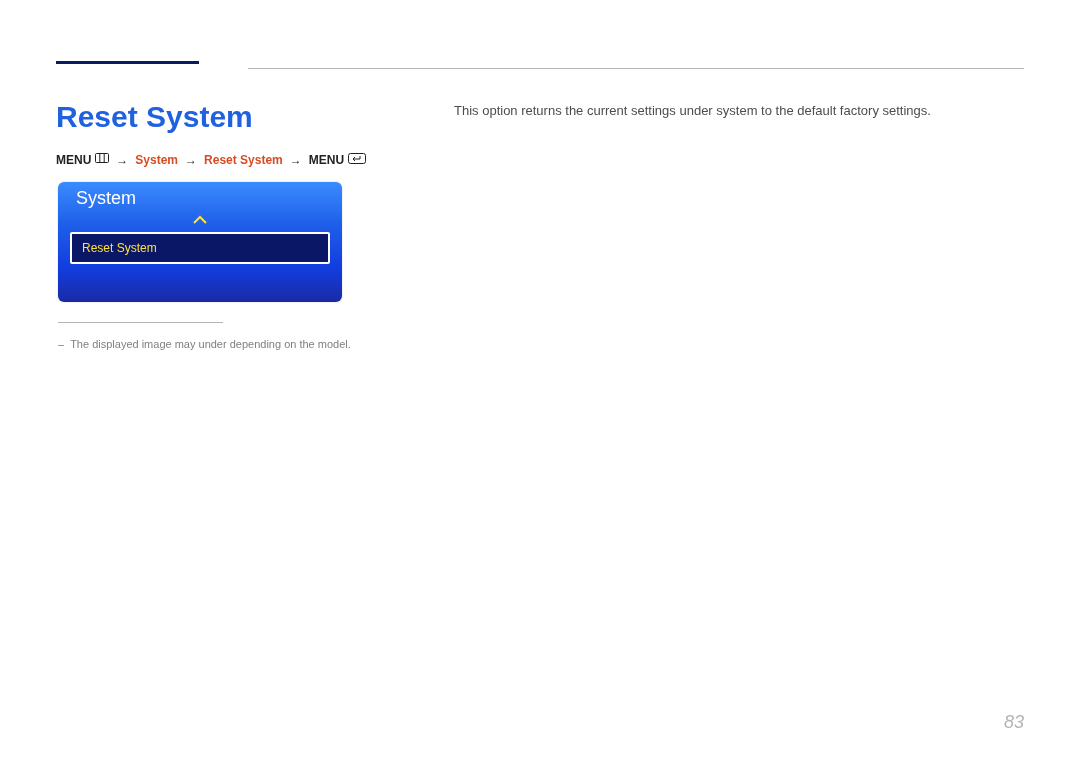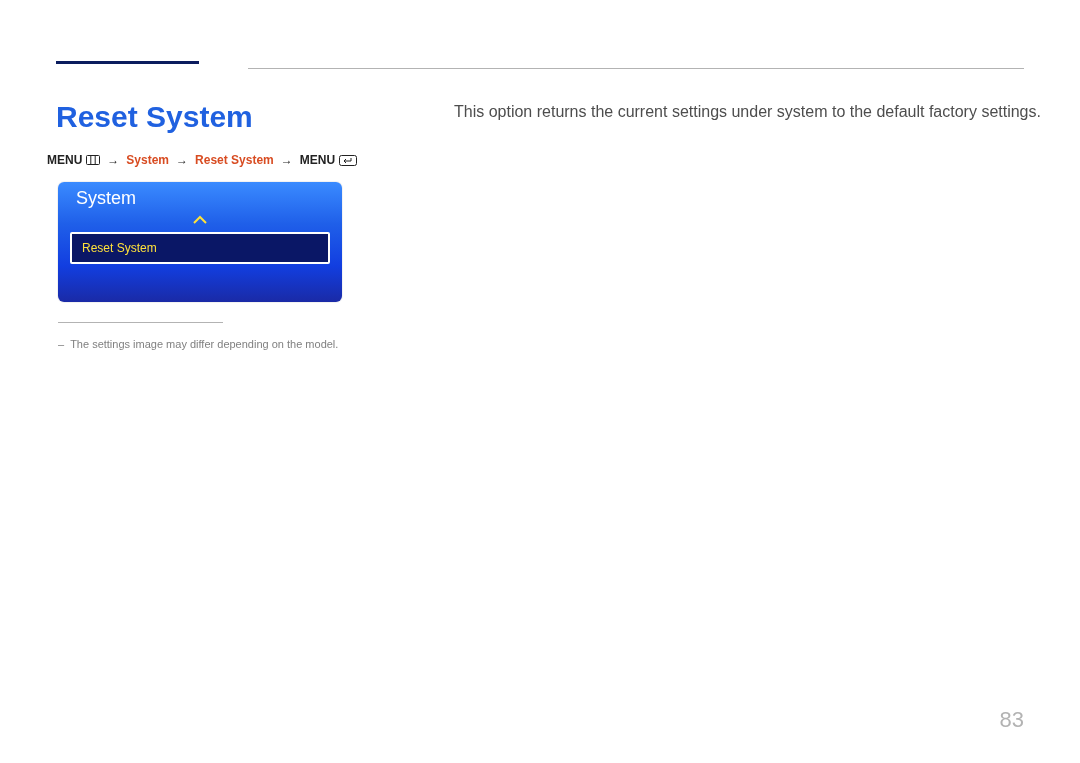--- a/index.html
+++ b/index.html
@@ -38,47 +38,46 @@
     left: 56px;
     top: 100px;
     font-size: 30px;
     font-weight: 600;
     color: #2061e0;
   }
 
   
   .path {
     position: absolute;
-    left: 47px;
+    left: 56px;
     top: 153px;
     font-size: 12px;
     font-weight: 700;
     color: #222;
     display: flex;
-    align-items: center;
     gap: 4px;
   }
   .path .arrow {
     font-weight: 400;
     padding: 0 3px;
   }
   .path .accent {
     color: #d84c22;
   }
   .path .icon-box {
     display: inline-flex;
     vertical-align: middle;
   }
 
   
   .description {
     position: absolute;
     left: 454px;
     top: 103px;
-    font-size: 16px;
+    font-size: 13px;
     color: #4d4d4d;
   }
 
   
   .panel {
     position: absolute;
     left: 58px;
     top: 182px;
     width: 284px;
     height: 120px;
@@ -128,22 +127,23 @@
     color: #808080;
     display: flex;
     gap: 6px;
   }
 
   
   .pagenum {
     position: absolute;
     right: 56px;
     bottom: 30px;
-    font-size: 22px;
+    font-size: 18px;
     color: #b3b3b3;
+    font-style: italic;
   }
 </style>
 </head>
 <body>
 
 <div class="top-marker"></div>
 <div class="top-rule"></div>
 
 <div class="heading">Reset System</div>
 
@@ -181,16 +181,16 @@
     </svg>
   </div>
   <div class="panel-item">
     <span>Reset System</span>
   </div>
 </div>
 
 <div class="footnote-rule"></div>
 <div class="footnote">
   <span>–</span>
-  <span>The settings image may differ depending on the model.</span>
+  <span>The displayed image may under depending on the model.</span>
 </div>
 
 <div class="pagenum">83</div>
 
 </body></html>

